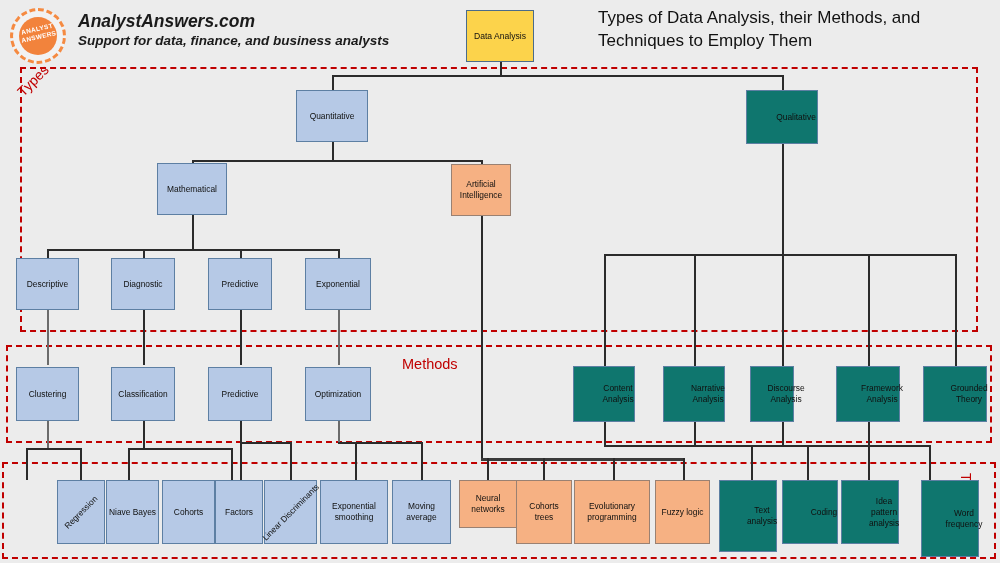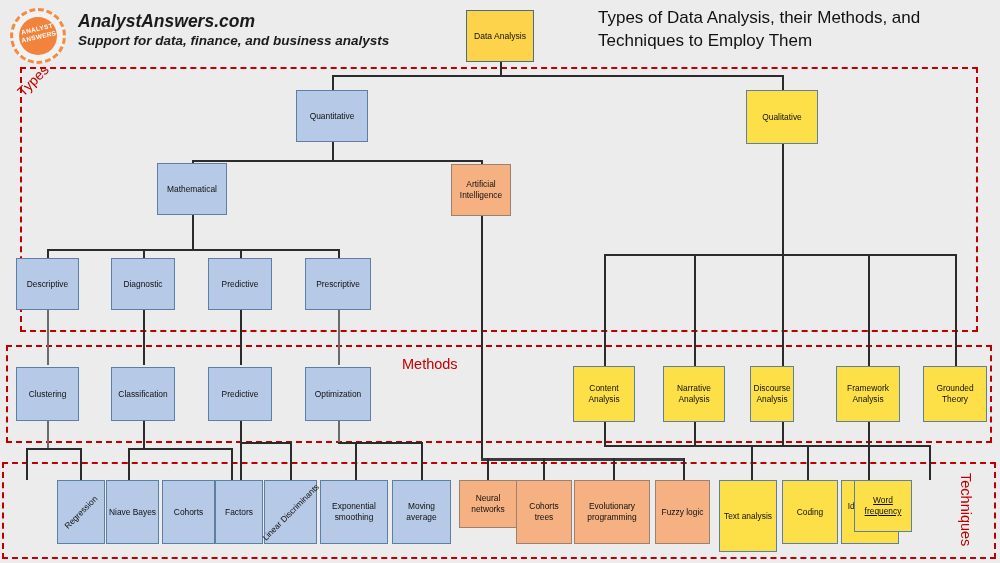--- a/index.html
+++ b/index.html
@@ -68,21 +68,21 @@
     position:absolute;box-sizing:border-box;
     border:1px solid #5d7fa3;
     display:flex;align-items:center;justify-content:center;
     text-align:center;color:#10100f;
     font-size:8.4px;line-height:11px;
     padding:2px;
     z-index:4;
   }
   .node.root{background:#fcd34b;border-color:#4a6b8a;font-size:8.6px;}
   .node.blue{background:#b6c9e6;}
-  .node.green{background:#fde047;}
+  .node.green{background:#0f766e;padding-left:30px;}
   .node.orange{background:#f6b183;border-color:#9a8172;}
   .node .lbl{display:block;}
   .node.rot .lbl{
     transform:rotate(-45deg);
     white-space:nowrap;
   }
 
   
   .ln{position:absolute;background:#2b2b2b;z-index:1;}
   .lnv{width:1.6px;}
@@ -209,21 +209,21 @@
   <div class="node blue" style="left:16px;top:258px;width:63px;height:52px;">
     <span class="lbl">Descriptive</span>
   </div>
   <div class="node blue" style="left:111px;top:258px;width:64px;height:52px;">
     <span class="lbl">Diagnostic</span>
   </div>
   <div class="node blue" style="left:208px;top:258px;width:64px;height:52px;">
     <span class="lbl">Predictive</span>
   </div>
   <div class="node blue" style="left:305px;top:258px;width:66px;height:52px;">
-    <span class="lbl">Prescriptive</span>
+    <span class="lbl">Exponential</span>
   </div>
 
   <div class="node blue" style="left:16px;top:367px;width:63px;height:54px;">
     <span class="lbl">Clustering</span>
   </div>
   <div class="node blue" style="left:111px;top:367px;width:64px;height:54px;">
     <span class="lbl">Classification</span>
   </div>
   <div class="node blue" style="left:208px;top:367px;width:64px;height:54px;">
     <span class="lbl">Predictive</span>
@@ -283,17 +283,17 @@
   </div>
   <div class="node green" style="left:719px;top:480px;width:58px;height:72px;">
     <span class="lbl">Text analysis</span>
   </div>
   <div class="node green" style="left:782px;top:480px;width:56px;height:64px;">
     <span class="lbl">Coding</span>
   </div>
   <div class="node green" style="left:841px;top:480px;width:58px;height:64px;">
     <span class="lbl">Idea pattern analysis</span>
   </div>
-  <div class="node green" style="left:854px;top:480px;width:58px;height:52px;text-decoration:underline;">
+  <div class="node green" style="left:921px;top:480px;width:58px;height:77px;">
     <span class="lbl">Word frequency</span>
   </div>
 
 </div>
 
 </body></html>

